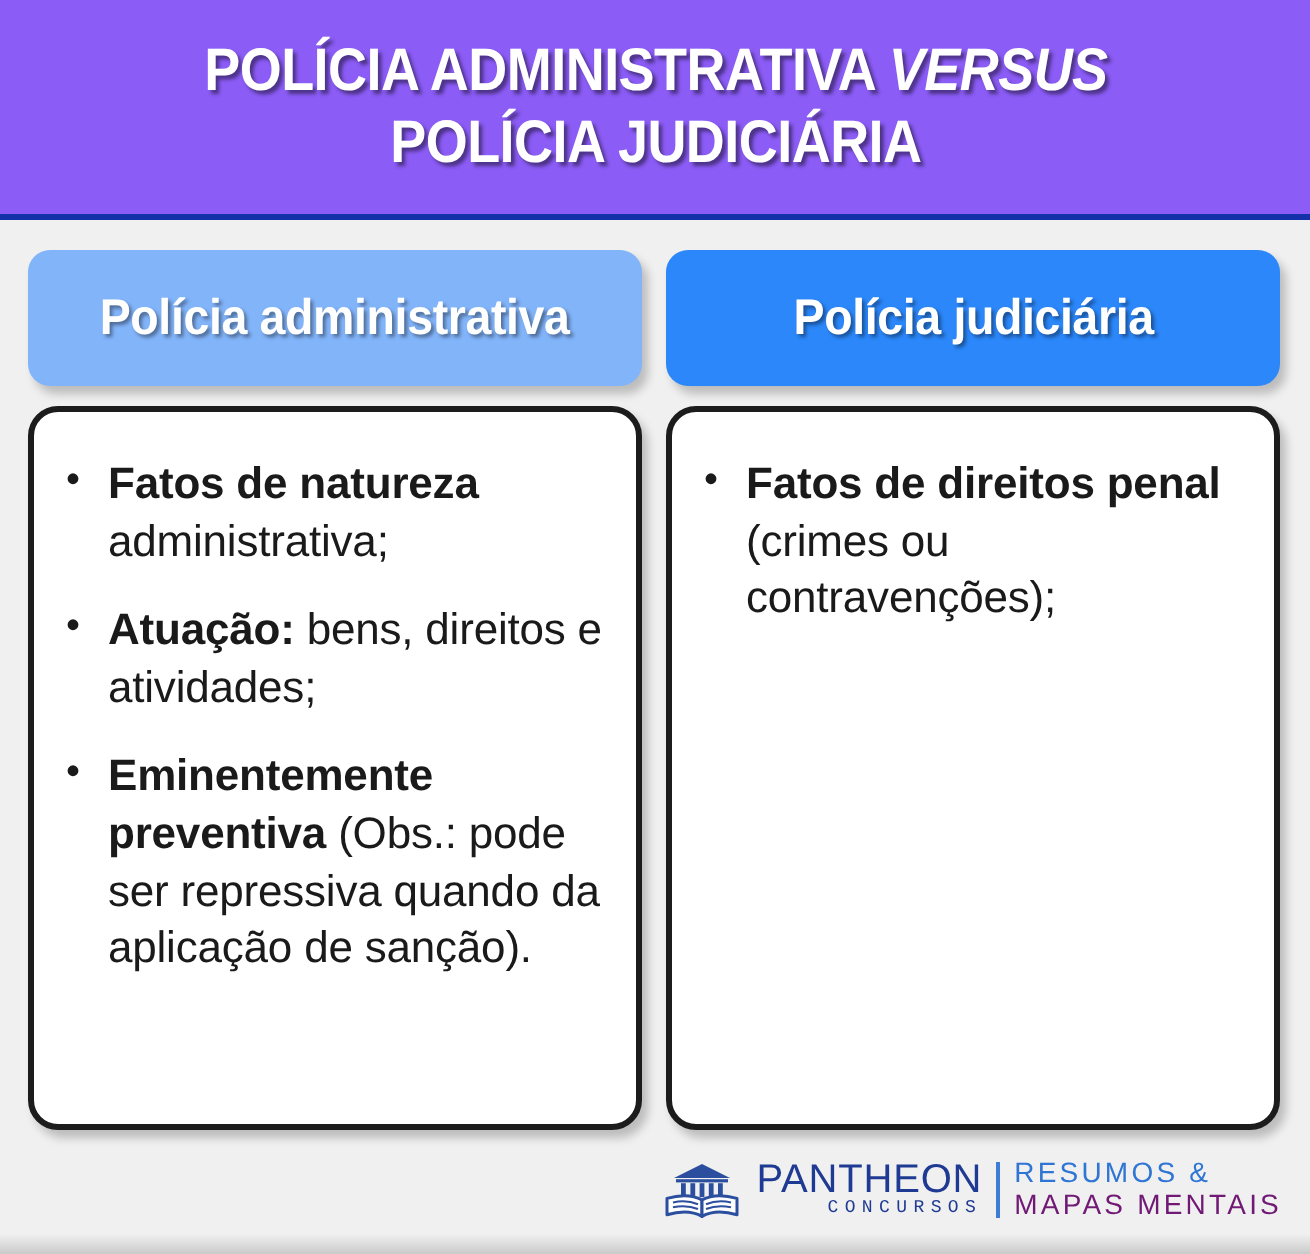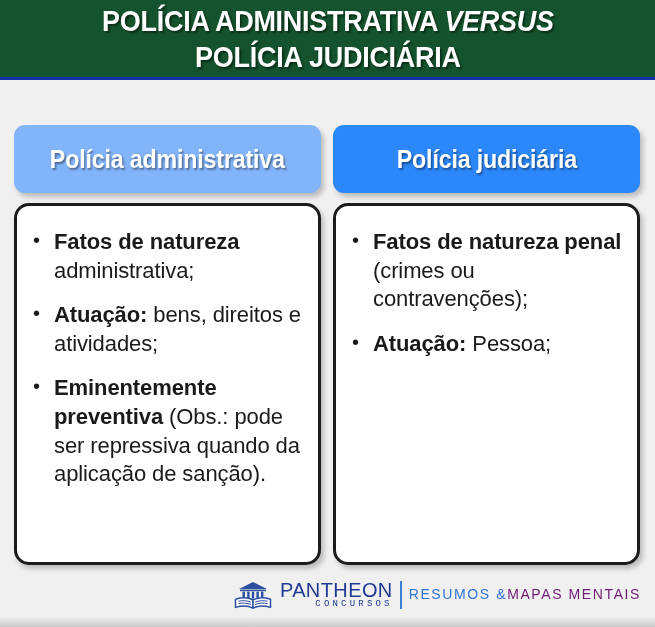--- a/index.html
+++ b/index.html
@@ -20,22 +20,22 @@
     overflow: hidden;
     box-sizing: border-box;
   }
 
   
   .header {
     position: absolute;
     left: 0;
     top: 0;
     width: 655px;
-    height: 80px;
-    background: #14532d;
+    height: 110px;
+    background: #8b5cf6;
     border-bottom: 3px solid #1331a8;
     box-sizing: border-box;
     display: flex;
     align-items: center;
     justify-content: center;
   }
   .header-title {
     color: #ffffff;
     font-family: "Liberation Sans Narrow", "Liberation Sans", sans-serif;
     font-weight: bold;
@@ -183,21 +183,21 @@
     line-height: 1.1;
     text-align: right;
   }
   .logo-divider {
     width: 2px;
     height: 28px;
     background: #3a7fd5;
   }
   .logo-right-txt {
     display: flex;
-    flex-direction: row;
+    flex-direction: column;
     line-height: 1.05;
   }
   .logo-resumos,
   .logo-mapas {
     font-family: "Liberation Sans", sans-serif;
     font-size: 14px;
     color: #2e75d4;
     letter-spacing: 1.6px;
     line-height: 1.12;
   }
@@ -236,22 +236,21 @@
         </ul>
       </div>
     </div>
 
     <div class="column">
       <div class="tab tab-jud">
         <span class="tab-label">Polícia judiciária</span>
       </div>
       <div class="card card-right">
         <ul class="bullets">
-          <li class="bullet"><span class="b">Fatos de natureza penal</span><span> (crimes ou contravenções);</span></li>
-          <li class="bullet"><span class="b">Atuação:</span><span> Pessoa;</span></li>
+          <li class="bullet"><span class="b">Fatos de direitos penal</span><span> (crimes ou contravenções);</span></li>
         </ul>
       </div>
     </div>
 
   </div>
 
   <div class="footer">
     <div class="logo">
 
       <svg class="logo-mark" width="40" height="30" viewBox="0 0 40 30">

